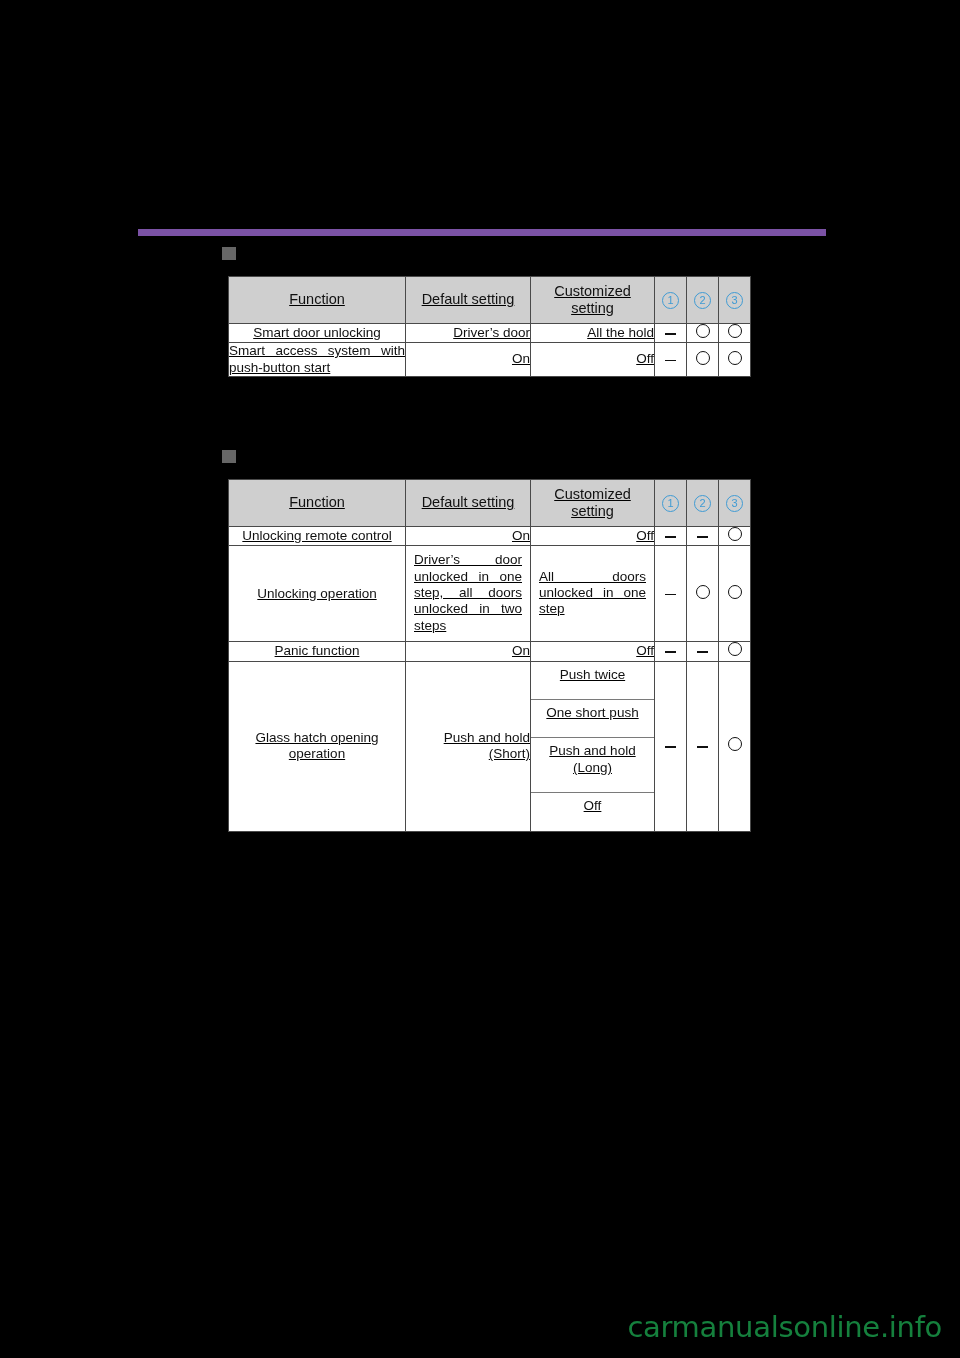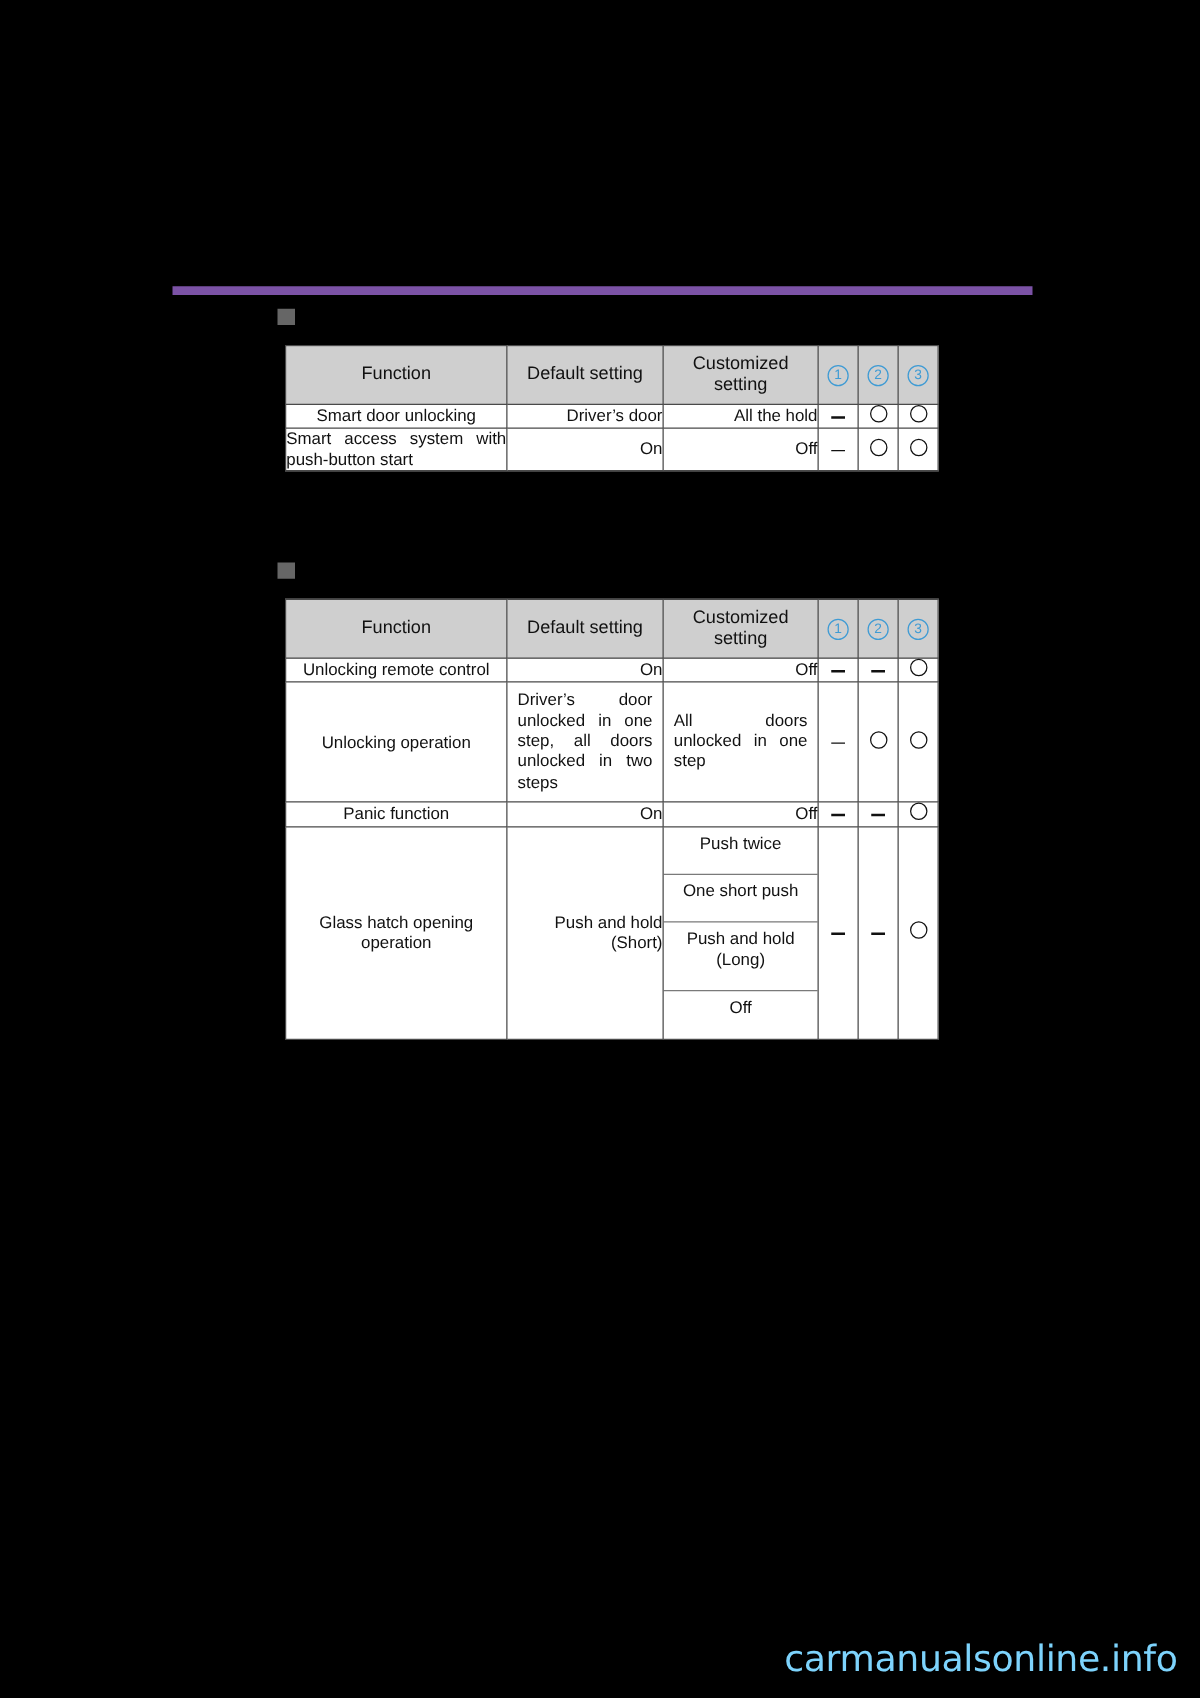--- a/index.html
+++ b/index.html
@@ -52,20 +52,21 @@
     width: 522px;
   }
   #table-one  { top: 276px; }
   #table-two  { top: 479px; }
 
   table.ct {
     border-collapse: collapse;
     width: 522px;
     table-layout: fixed;
     background: #ffffff;
+    text-decoration: underline;
   }
   table.ct td, table.ct th {
     border: 1px solid #4a4a4a;
     padding: 0;
     color: #111111;
     font-weight: normal;
     vertical-align: middle;
   }
 
   
@@ -153,21 +154,21 @@
     height: 1.6px;
     background: #111111;
     vertical-align: middle;
   }
 
   
   .watermark {
     position: absolute;
     right: 18px;
     bottom: 14px;
-    color: #7dd3fc;
+    color: #15803d;
     font-size: 29px;
     letter-spacing: -0.3px;
     font-family: "DejaVu Sans", sans-serif;
     white-space: nowrap;
   }
 </style>
 </head>
 <body>
 
 <div class="page">

